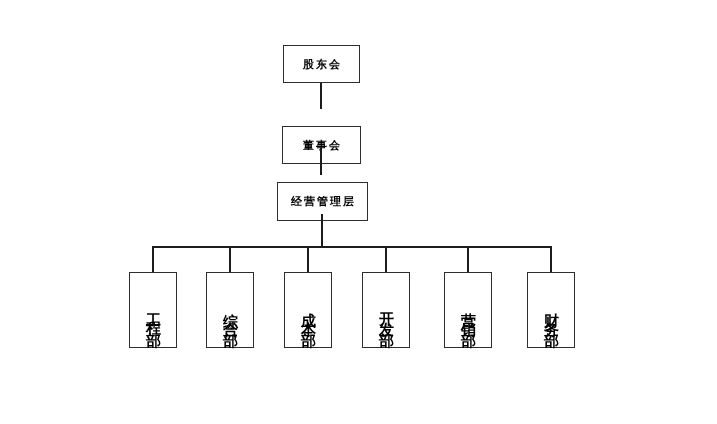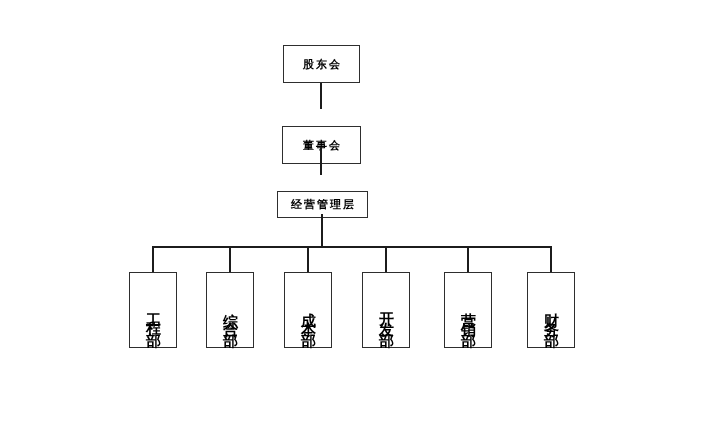--- a/index.html
+++ b/index.html
@@ -40,21 +40,21 @@
     margin-bottom: -9px; 
     line-height: 1;
   }
   .line {
     position: absolute;
     background: #1c1c1c;
   }
   
   #node-shareholders { left: 283px; top: 45px;  width: 77px; height: 38px; }
   #node-board        { left: 282px; top: 109px; width: 79px; height: 38px; margin-top: 17px; }
-  #node-management   { left: 277px; top: 191px; width: 91px; height: 27px; }
+  #node-management   { left: 277px; top: 182px; width: 91px; height: 39px; }
   
   .dept { width: 48px; height: 76px; top: 272px; }
   #dept-0 { left: 129px; }
   #dept-1 { left: 206px; }
   #dept-2 { left: 284px; }
   #dept-3 { left: 362px; }
   #dept-4 { left: 444px; }
   #dept-5 { left: 527px; }
   
   #conn-1 { left: 320px; top: 83px;  width: 2px; height: 26px; }

